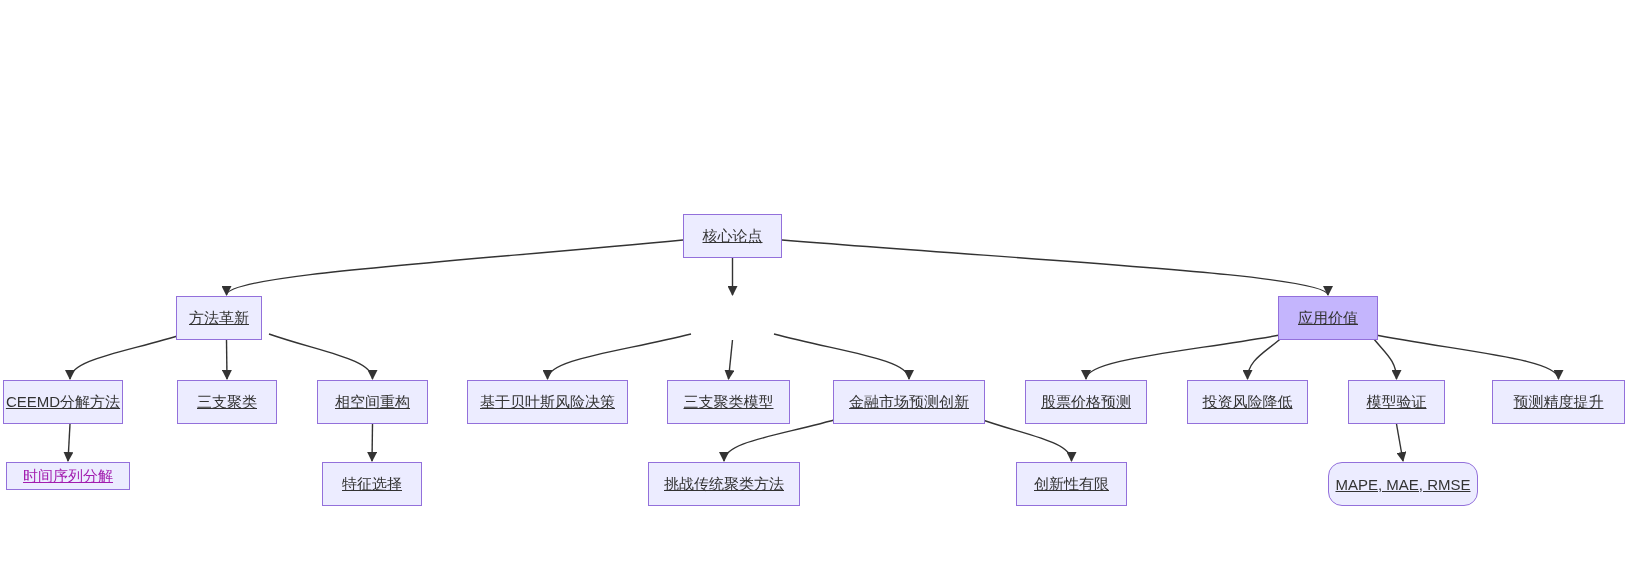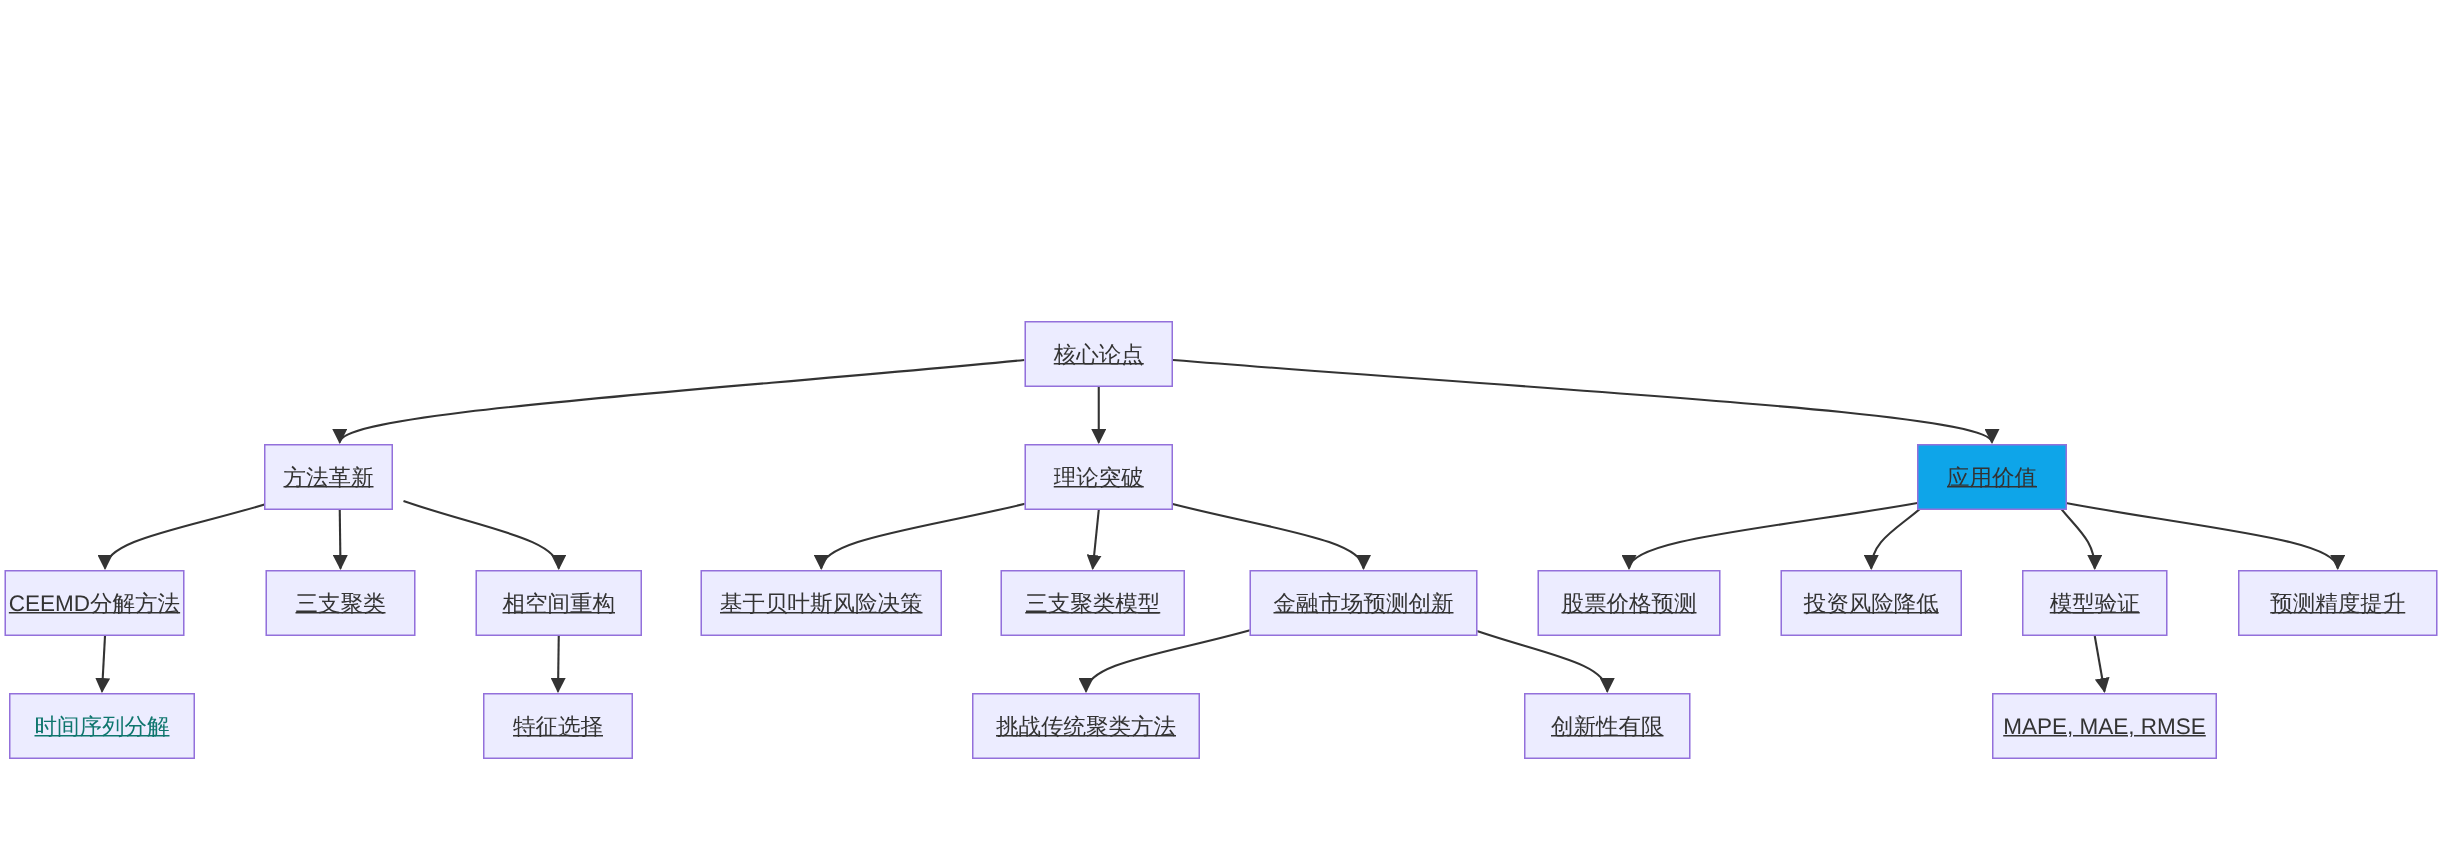--- a/index.html
+++ b/index.html
@@ -67,24 +67,21 @@
       <path class="edge" d="M 1370 334 C 1383.25 352, 1396.5 359, 1396.5 379" stroke="#333333" marker-end="url(#arrowhead)"></path>
       <path class="edge" d="M 1370 334 C 1464.25 352, 1558.5 359, 1558.5 379" stroke="#333333" marker-end="url(#arrowhead)"></path>
       <path class="edge" d="M 1396.5 424 L 1403 461" stroke="#333333" marker-end="url(#arrowhead)"></path>
     </svg>
 <div class="node" style="left: 683px; top: 214px; width: 99px; height: 44px; background: rgb(236, 236, 255); border-color: rgb(147, 112, 219); color: rgb(51, 51, 51);">
       <span>核心论点</span>
     </div>
     <div class="node" style="left: 176px; top: 296px; width: 86px; height: 44px; background: rgb(236, 236, 255); border-color: rgb(147, 112, 219); color: rgb(51, 51, 51);">
       <span>方法革新</span>
     </div>
-    <div class="node" style="left: 683px; top: 296px; width: 99px; height: 44px; background: rgb(236, 236, 255); border-color: rgb(147, 112, 219); color: rgb(51, 51, 51);">
-      <span>理论突破</span>
-    </div>
-    <div class="node" style="left: 1278px; top: 296px; width: 100px; height: 44px; background: #0ea5e9; border-color: rgb(147, 112, 219); color: rgb(51, 51, 51);">
+    <div class="node" style="left: 1278px; top: 296px; width: 100px; height: 44px; background: #c4b5fd; border-color: rgb(147, 112, 219); color: rgb(51, 51, 51);">
       <span>应用价值</span>
     </div>
     <div class="node" style="left: 3px; top: 380px; width: 120px; height: 44px; background: rgb(236, 236, 255); border-color: rgb(147, 112, 219); color: rgb(51, 51, 51);">
       <span>CEEMD分解方法</span>
     </div>
     <div class="node" style="left: 177px; top: 380px; width: 100px; height: 44px; background: rgb(236, 236, 255); border-color: rgb(147, 112, 219); color: rgb(51, 51, 51);">
       <span>三支聚类</span>
     </div>
     <div class="node" style="left: 317px; top: 380px; width: 111px; height: 44px; background: rgb(236, 236, 255); border-color: rgb(147, 112, 219); color: rgb(51, 51, 51);">
       <span>相空间重构</span>
@@ -103,28 +100,28 @@
     </div>
     <div class="node" style="left: 1187px; top: 380px; width: 121px; height: 44px; background: rgb(236, 236, 255); border-color: rgb(147, 112, 219); color: rgb(51, 51, 51);">
       <span>投资风险降低</span>
     </div>
     <div class="node" style="left: 1348px; top: 380px; width: 97px; height: 44px; background: rgb(236, 236, 255); border-color: rgb(147, 112, 219); color: rgb(51, 51, 51);">
       <span>模型验证</span>
     </div>
     <div class="node" style="left: 1492px; top: 380px; width: 133px; height: 44px; background: rgb(236, 236, 255); border-color: rgb(147, 112, 219); color: rgb(51, 51, 51);">
       <span>预测精度提升</span>
     </div>
-    <div class="node" style="left: 6px; top: 462px; width: 124px; height: 44px; background: rgb(236, 236, 255); border-color: rgb(147, 112, 219); color: #0f766e;">
+    <div class="node" style="left: 6px; top: 462px; width: 124px; height: 28px; background: rgb(236, 236, 255); border-color: rgb(147, 112, 219); color: #a21caf;">
       <span>时间序列分解</span>
     </div>
     <div class="node" style="left: 322px; top: 462px; width: 100px; height: 44px; background: rgb(236, 236, 255); border-color: rgb(147, 112, 219); color: rgb(51, 51, 51);">
       <span>特征选择</span>
     </div>
     <div class="node" style="left: 648px; top: 462px; width: 152px; height: 44px; background: rgb(236, 236, 255); border-color: rgb(147, 112, 219); color: rgb(51, 51, 51);">
       <span>挑战传统聚类方法</span>
     </div>
     <div class="node" style="left: 1016px; top: 462px; width: 111px; height: 44px; background: rgb(236, 236, 255); border-color: rgb(147, 112, 219); color: rgb(51, 51, 51);">
       <span>创新性有限</span>
     </div>
-    <div class="node" style="left: 1328px; top: 462px; width: 150px; height: 44px; background: rgb(236, 236, 255); border-color: rgb(147, 112, 219); color: rgb(51, 51, 51);">
+    <div class="node" style="left: 1328px; top: 462px; width: 150px; height: 44px; background: rgb(236, 236, 255); border-color: rgb(147, 112, 219); color: rgb(51, 51, 51); border-radius: 14px;">
       <span>MAPE, MAE, RMSE</span>
     </div>
   </div>
 
 </body></html>

